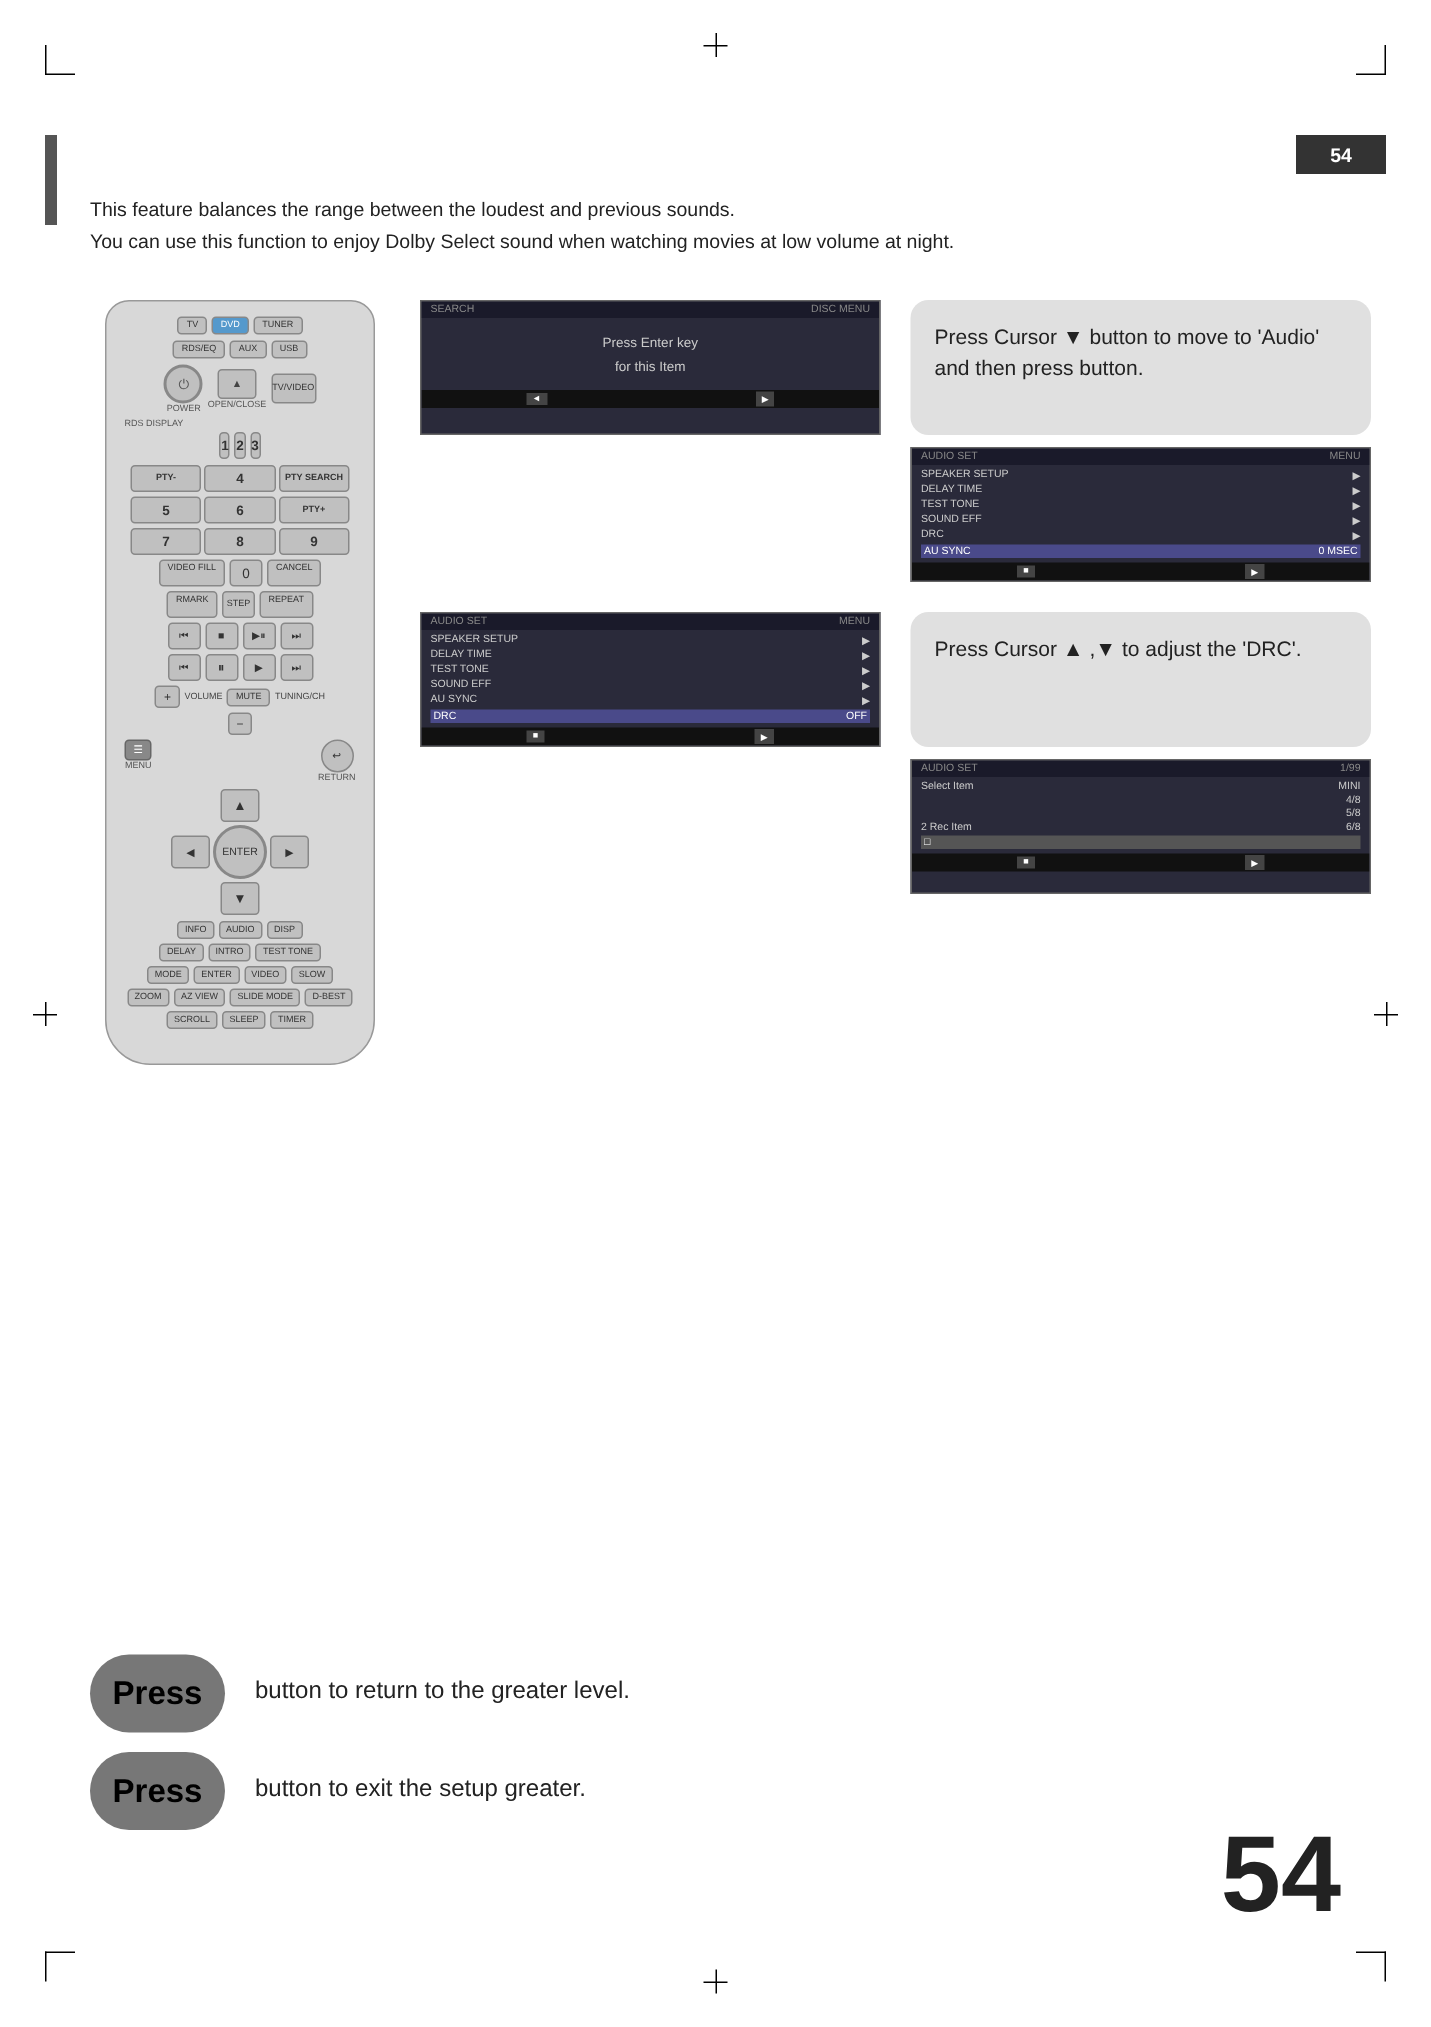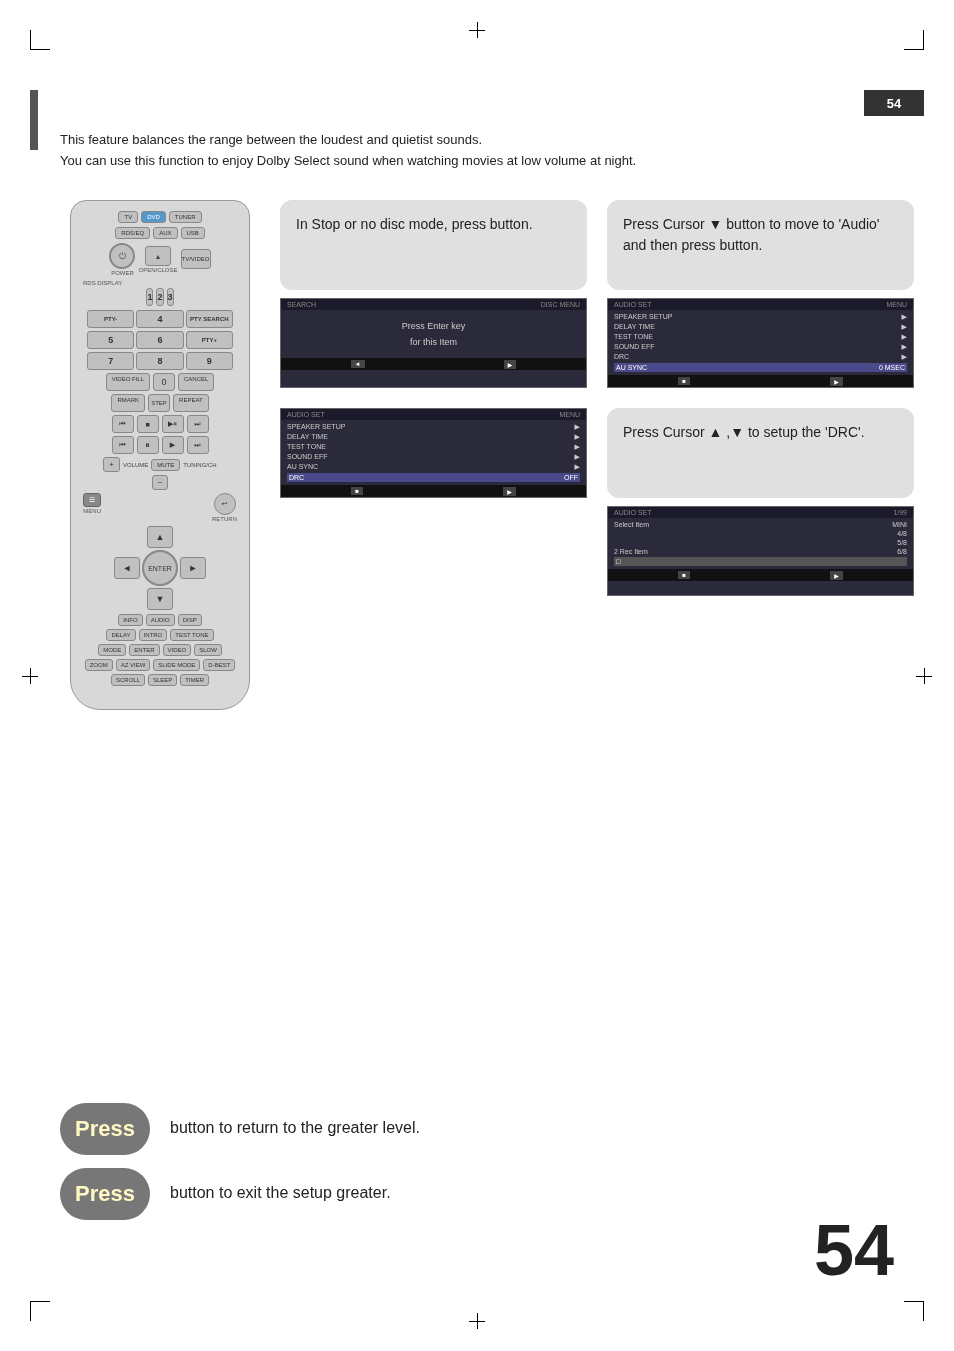--- a/index.html
+++ b/index.html
@@ -352,21 +352,21 @@
     .press-row {
       display: flex;
       align-items: center;
       gap: 20px;
       margin-bottom: 10px;
       height: 55px;
     }
 
     .press-btn {
       background: #777;
-      color: #fef9c3;
+      color: #000000;
       border-radius: 28px;
       width: 90px;
       height: 52px;
       display: flex;
       align-items: center;
       justify-content: center;
       font-size: 22px;
       font-weight: bold;
       flex-shrink: 0;
     }
@@ -410,21 +410,21 @@
 <div class="cross-mark cross-left"></div>
 <div class="cross-mark cross-right"></div>
 
 <div class="left-bar"></div>
 
 <div class="page-number-badge">
   <span>54</span>
 </div>
 
 <div class="intro-text">
-  <div>This feature balances the range between the loudest and quietist sounds.</div>
+  <div>This feature balances the range between the loudest and previous sounds.</div>
   <div>You can use this function to enjoy Dolby Select sound when watching movies at low volume at night.</div>
 </div>
 
 <div class="main-content">
 
   <div class="remote-col">
     <div class="remote">
 
       <div class="remote-top-btns">
         <div class="r-btn">TV</div>
@@ -566,23 +566,20 @@
         <div class="sm-btn">SLEEP</div>
         <div class="sm-btn">TIMER</div>
       </div>
     </div>
   </div>
 
   <div class="steps-area">
     <div class="steps-grid">
 
       <div class="step-cell">
-        <div class="step-bubble">
-          <span>In Stop or no disc mode, press button.</span>
-        </div>
         <div class="screen-wrapper">
           <div style="background:#1a1a2a;color:#888;font-size:7px;padding:2px 6px;display:flex;justify-content:space-between;">
             <span>SEARCH</span>
             <span>DISC MENU</span>
           </div>
           <div style="flex:1;display:flex;flex-direction:column;align-items:center;justify-content:center;color:#ccc;font-size:9px;text-align:center;padding:8px;line-height:1.8;">
             <div>Press Enter key</div>
             <div>for this Item</div>
           </div>
           <div style="background:#111;height:12px;display:flex;align-items:center;justify-content:space-around;">
@@ -668,21 +665,21 @@
           </div>
           <div style="background:#111;height:12px;display:flex;align-items:center;justify-content:space-around;">
             <span style="background:#444;color:#fff;font-size:6px;padding:1px 4px;">■</span>
             <span style="background:#444;color:#fff;font-size:6px;padding:1px 4px;">▶</span>
           </div>
         </div>
       </div>
 
       <div class="step-cell">
         <div class="step-bubble">
-          <span>Press Cursor ▲ ,▼ to setup the 'DRC'.</span>
+          <span>Press Cursor ▲ ,▼ to adjust the 'DRC'.</span>
         </div>
         <div class="screen-wrapper">
           <div style="background:#1a1a2a;color:#888;font-size:7px;padding:2px 6px;display:flex;justify-content:space-between;">
             <span>AUDIO SET</span>
             <span>1/99</span>
           </div>
           <div style="display:flex;flex-direction:column;padding:3px 6px;gap:2px;">
             <div style="display:flex;justify-content:space-between;color:#ccc;font-size:7px;">
               <span>Select Item</span>
                 <span>MINI</span>

